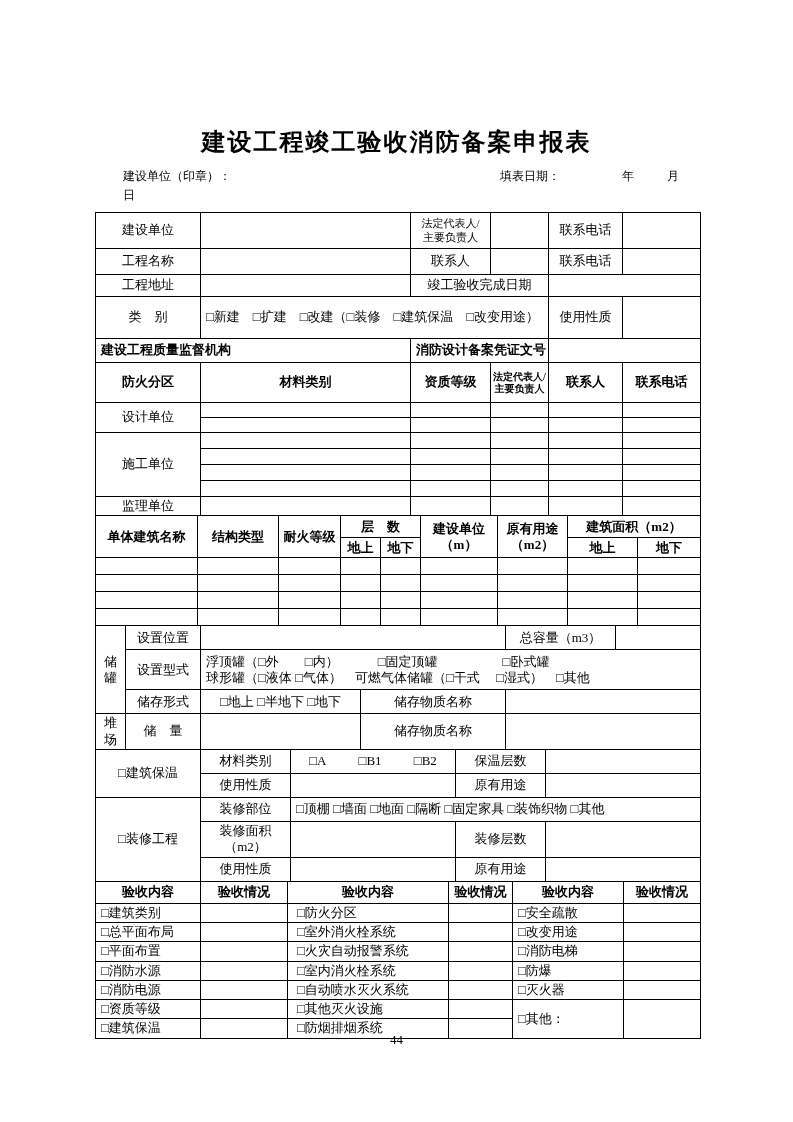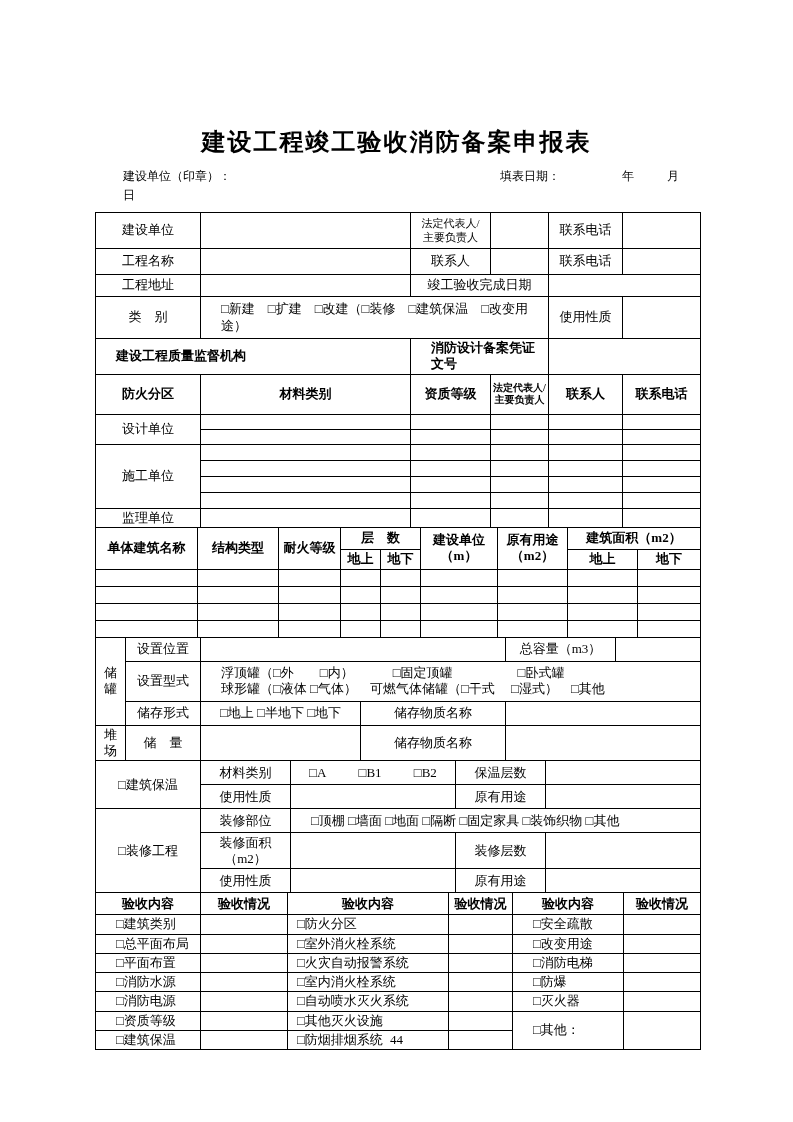--- a/index.html
+++ b/index.html
@@ -20,21 +20,21 @@
   .m-month{left:572px;top:0;}
   .m-day{left:28px;top:19px;}
   .form{position:absolute;left:95px;top:212px;width:605px;}
   table{border-collapse:collapse;table-layout:fixed;width:605px;margin-top:-1px;}
   table:first-child{margin-top:0;}
   td{
     border:1px solid #000;font-size:13px;text-align:center;vertical-align:middle;
     padding:1px 2px;overflow:hidden;line-height:1.25;
   }
   .b{font-weight:bold;}
-  .l{text-align:left;padding-left:20px;}
+  .l{text-align:left;padding-left:5px;}
   .p8{padding-left:9px;}
   .sm{font-size:11px;line-height:1.2;}
   .xs{font-size:10px;line-height:1.2;padding:0;}
   .nw{white-space:nowrap;}
   .opt3{display:flex;justify-content:space-around;align-items:center;}
   .pageno{position:absolute;top:1032px;left:0;width:793px;text-align:center;font-size:13px;}
 </style>
 </head>
 <body>
 

